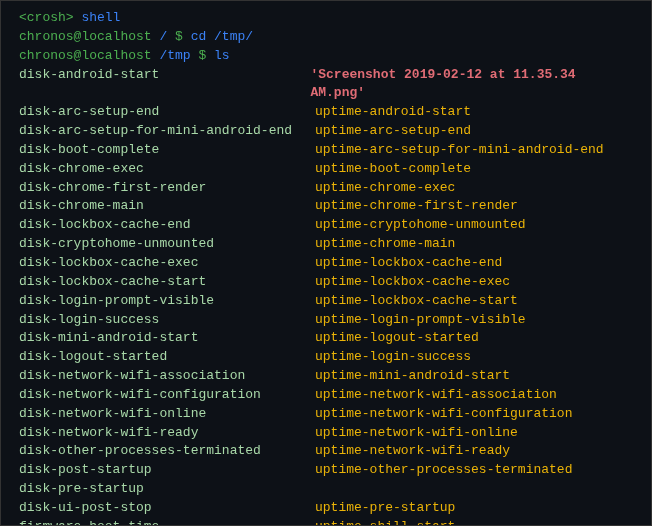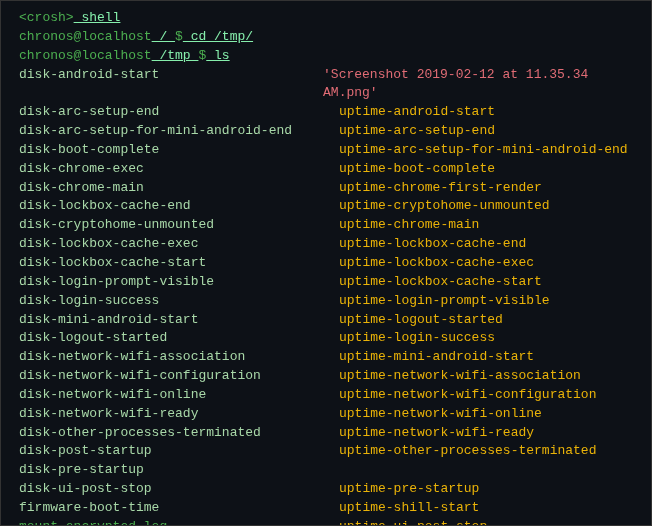--- a/index.html
+++ b/index.html
@@ -31,48 +31,47 @@
       display: flex;
       white-space: pre;
       line-height: 1.45;
     }
 
     .prompt-green {
       color: #4caf50;
     }
 
     .cmd-text {
-      color: #86efac;
-      text-decoration: underline;
+      color: #3b82f6;
     }
 
     .col-left {
       display: inline-block;
       width: 296px;
       color: #a8d8a8;
     }
 
     .col-right {
       display: inline-block;
       color: #eab308;
     }
 
     .col-right-highlight {
       display: inline-block;
       color: #e06c75;
+      font-weight: bold;
     }
 
     .mount-line {
       color: #4caf50;
     }
 
     .two-col-row {
       display: flex;
       line-height: 1.45;
-      gap: 24px;
     }
 
     @keyframes blink {
       50% { opacity: 0; }
     }
   </style>
 </head>
 <body>
 
 <div class="terminal">
@@ -111,20 +110,24 @@
   </div>
   <div class="two-col-row">
     <span class="col-left">disk-boot-complete</span>
     <span class="col-right">uptime-arc-setup-for-mini-android-end</span>
   </div>
   <div class="two-col-row">
     <span class="col-left">disk-chrome-exec</span>
     <span class="col-right">uptime-boot-complete</span>
   </div>
   <div class="two-col-row">
+    <span class="col-left">disk-chrome-first-render</span>
+    <span class="col-right">uptime-chrome-exec</span>
+  </div>
+  <div class="two-col-row">
     <span class="col-left">disk-chrome-main</span>
     <span class="col-right">uptime-chrome-first-render</span>
   </div>
   <div class="two-col-row">
     <span class="col-left">disk-lockbox-cache-end</span>
     <span class="col-right">uptime-cryptohome-unmounted</span>
   </div>
   <div class="two-col-row">
     <span class="col-left">disk-cryptohome-unmounted</span>
     <span class="col-right">uptime-chrome-main</span>

